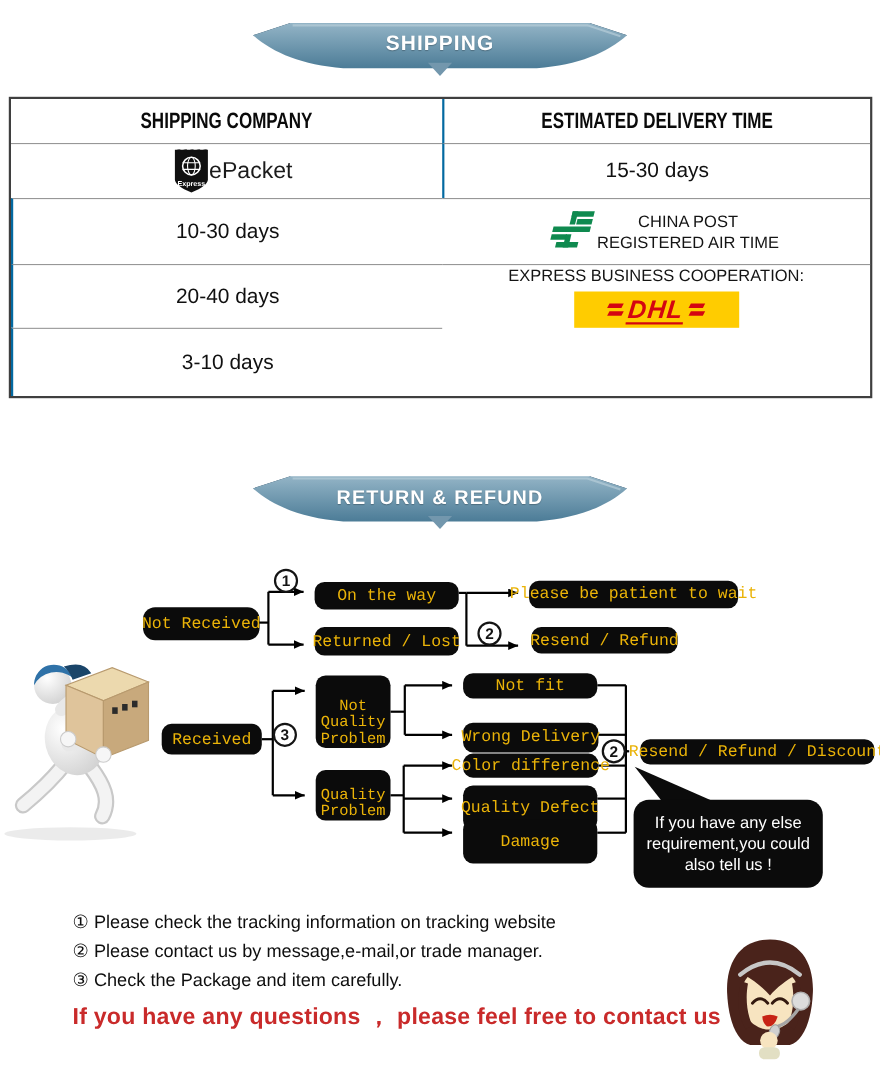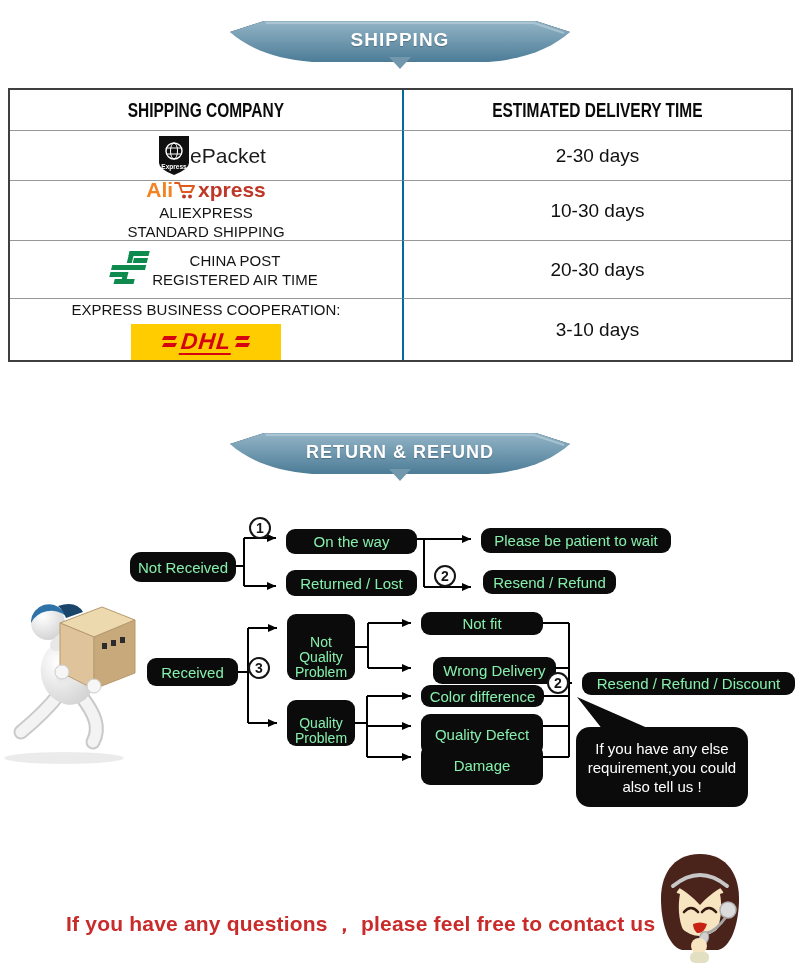--- a/index.html
+++ b/index.html
@@ -32,23 +32,23 @@
   .ali-x{color:#bf3727;font-weight:bold;font-size:21px;line-height:20px;}
   .dhl{width:150px;height:36px;background:#ffcc00;display:flex;align-items:center;
         justify-content:center;gap:4px;margin-top:5px;}
   .dhl .bars{display:flex;flex-direction:column;gap:3px;}
   .dhl .bar{width:13px;height:4px;background:#d40511;transform:skewX(-28deg);}
   .dhl .word{color:#d40511;font-weight:bold;font-style:italic;font-size:23px;
         letter-spacing:1px;transform:skewX(-6deg);border-bottom:2px solid #d40511;
         line-height:24px;padding:0 1px;}
   
   .flowsvg{position:absolute;left:0;top:0;pointer-events:none;}
-  .fbox{position:absolute;background:#0b0b0b;color:#86efac;border-radius:9px;
+  .fbox{position:absolute;background:#0b0b0b;color:#eab308;border-radius:9px;
         display:flex;align-items:center;justify-content:center;font-size:15px;
-        white-space:nowrap;z-index:3;}
+        white-space:nowrap;z-index:3;font-family:Liberation Mono, monospace;}
   .fbox.multi{flex-direction:column;line-height:15px;font-size:14px;white-space:normal;
         text-align:center;justify-content:flex-end;}
   .num{position:absolute;width:22px;height:22px;border:2px solid #141414;border-radius:50%;
         background:#fff;color:#141414;display:flex;align-items:center;justify-content:center;
         font-size:14px;font-weight:bold;z-index:4;box-sizing:border-box;}
   .bubble{position:absolute;left:576px;top:727px;width:172px;height:80px;background:#0b0b0b;
         border-radius:14px;color:#fff;display:flex;flex-direction:column;align-items:center;
         justify-content:center;font-size:15px;line-height:19px;z-index:3;text-align:center;}
   
   .notes{position:absolute;left:66px;top:826px;font-size:16.5px;color:#0e0e0e;}
@@ -92,37 +92,22 @@
           <path d="M1,0 H31 V27 Q31,33 16,39 Q1,33 1,27 Z" fill="#101010"></path>
           <path d="M3,1 l3,-1 M9,1 l3,-1 M15,1 l3,-1 M21,1 l3,-1 M27,1 l3,-1" stroke="#101010" stroke-width="2"></path>
           <circle cx="16" cy="15" r="8" fill="none" stroke="#fff" stroke-width="1.4"></circle>
           <ellipse cx="16" cy="15" rx="3.5" ry="8" fill="none" stroke="#fff" stroke-width="1"></ellipse>
           <path d="M8,12 H24 M8,18 H24" stroke="#fff" stroke-width="1"></path>
           <text x="16" y="33" fill="#fff" font-size="6.5" font-weight="bold" text-anchor="middle" font-family="Liberation Sans, sans-serif">Express</text>
         </svg>
         <span class="epacket-name">ePacket</span>
       </div>
     </div>
-    <div class="cell right days">2-30 days</div>
-
-    <div class="cell">
-      <div class="ali-line">
-        <span class="ali-a">Ali</span>
-        <svg width="23" height="20" viewBox="0 0 23 20">
-          <path d="M1,3 H5 L8,12 H17 L20,6 H7" fill="none" stroke="#e05a1d" stroke-width="2" stroke-linejoin="round" stroke-linecap="round"></path>
-          <circle cx="10" cy="16.5" r="2" fill="#bf3727"></circle>
-          <circle cx="16" cy="16.5" r="2" fill="#bf3727"></circle>
-        </svg>
-        <span class="ali-x">xpress</span>
-      </div>
-      <div class="companylines">
-        <div>ALIEXPRESS</div>
-        <div>STANDARD SHIPPING</div>
-      </div>
-    </div>
+    <div class="cell right days">15-30 days</div>
+
     <div class="cell right days">10-30 days</div>
 
     <div class="cell">
       <div class="row-inline">
         <svg width="46" height="40" viewBox="0 0 46 40">
           <g fill="#0f8a4f" transform="skewX(-14) translate(8,0)">
             <rect x="16" y="1" width="20" height="5"></rect>
             <rect x="22" y="8" width="14" height="5"></rect>
             <rect x="2" y="15" width="34" height="5"></rect>
             <rect x="2" y="22" width="14" height="5"></rect>
@@ -130,21 +115,21 @@
             <rect x="16" y="1" width="5" height="12"></rect>
             <rect x="15" y="22" width="5" height="12"></rect>
           </g>
         </svg>
         <div class="companylines">
           <div>CHINA POST</div>
           <div>REGISTERED AIR TIME</div>
         </div>
       </div>
     </div>
-    <div class="cell right days">20-30 days</div>
+    <div class="cell right days">20-40 days</div>
 
     <div class="cell">
       <div class="companylines">EXPRESS BUSINESS COOPERATION:</div>
       <div class="dhl">
         <div class="bars">
             <div class="bar"></div>
             <div class="bar"></div>
           </div>
         <span class="word">DHL</span>
         <div class="bars">
@@ -223,21 +208,21 @@
   <div class="fbox multi" style="left:287px;top:614px;width:68px;height:66px;">
     <span>Not</span>
     <span>Quality</span>
     <span>Problem</span>
   </div>
   <div class="fbox multi" style="left:287px;top:700px;width:68px;height:46px;">
     <span>Quality</span>
     <span>Problem</span>
   </div>
   <div class="fbox" style="left:421px;top:612px;width:122px;height:23px;">Not fit</div>
-  <div class="fbox" style="left:421px;top:657px;width:123px;height:27px;margin-left:12px;">Wrong Delivery</div>
+  <div class="fbox" style="left:421px;top:657px;width:123px;height:27px;">Wrong Delivery</div>
   <div class="fbox" style="left:421px;top:685px;width:123px;height:22px;">Color difference</div>
   <div class="fbox" style="left:421px;top:714px;width:122px;height:41px;">Quality Defect</div>
   <div class="fbox" style="left:421px;top:745px;width:122px;height:40px;">Damage</div>
   <div class="fbox" style="left:582px;top:672px;width:213px;height:23px;">Resend / Refund / Discount</div>
 
   <div class="bubble">
     <div>If you have any else</div>
     <div>requirement,you could</div>
     <div>also tell us !</div>
   </div>
@@ -279,20 +264,25 @@
     <g fill="#2b2b2b">
       <rect x="100" y="58" width="5" height="6"></rect>
         <rect x="109" y="55" width="5" height="6"></rect>
       <rect x="118" y="52" width="5" height="6"></rect>
     </g>
 
     <circle cx="60" cy="87" r="7" fill="#f6f6f6" stroke="#cccccc"></circle>
     <circle cx="92" cy="101" r="7" fill="#f6f6f6" stroke="#cccccc"></circle>
   </svg>
 
+  <div class="notes">
+    <div>① Please check the tracking information on tracking website</div>
+    <div>② Please contact us by message,e-mail,or trade manager.</div>
+    <div>③ Check the Package and item carefully.</div>
+  </div>
 
   <div class="contact">If you have any questions ，  please feel free to contact us</div>
 
   <svg style="position:absolute;left:652px;top:850px;" width="96" height="115" viewBox="0 0 96 115">
     <path d="M48,4 C20,4 8,26 9,52 C10,78 18,97 30,100 L66,100 C78,97 86,78 87,52 C88,26 76,4 48,4 Z" fill="#4a231b"></path>
     <ellipse cx="48" cy="57" rx="27" ry="29" fill="#f7e4c0"></ellipse>
     <path d="M24,36 C33,41 42,48 48,55 C54,48 63,41 72,36 C64,24 32,24 24,36 Z" fill="#4a231b"></path>
     <path d="M21,36 Q48,14 75,36" fill="none" stroke="#c7c7c7" stroke-width="4" stroke-linecap="round"></path>
     <path d="M22,42 C17,58 19,74 26,86 L32,82 C26,70 26,54 28,44 Z" fill="#4a231b"></path>
     <path d="M74,42 C79,58 77,74 70,86 L64,82 C70,70 70,54 68,44 Z" fill="#4a231b"></path>

